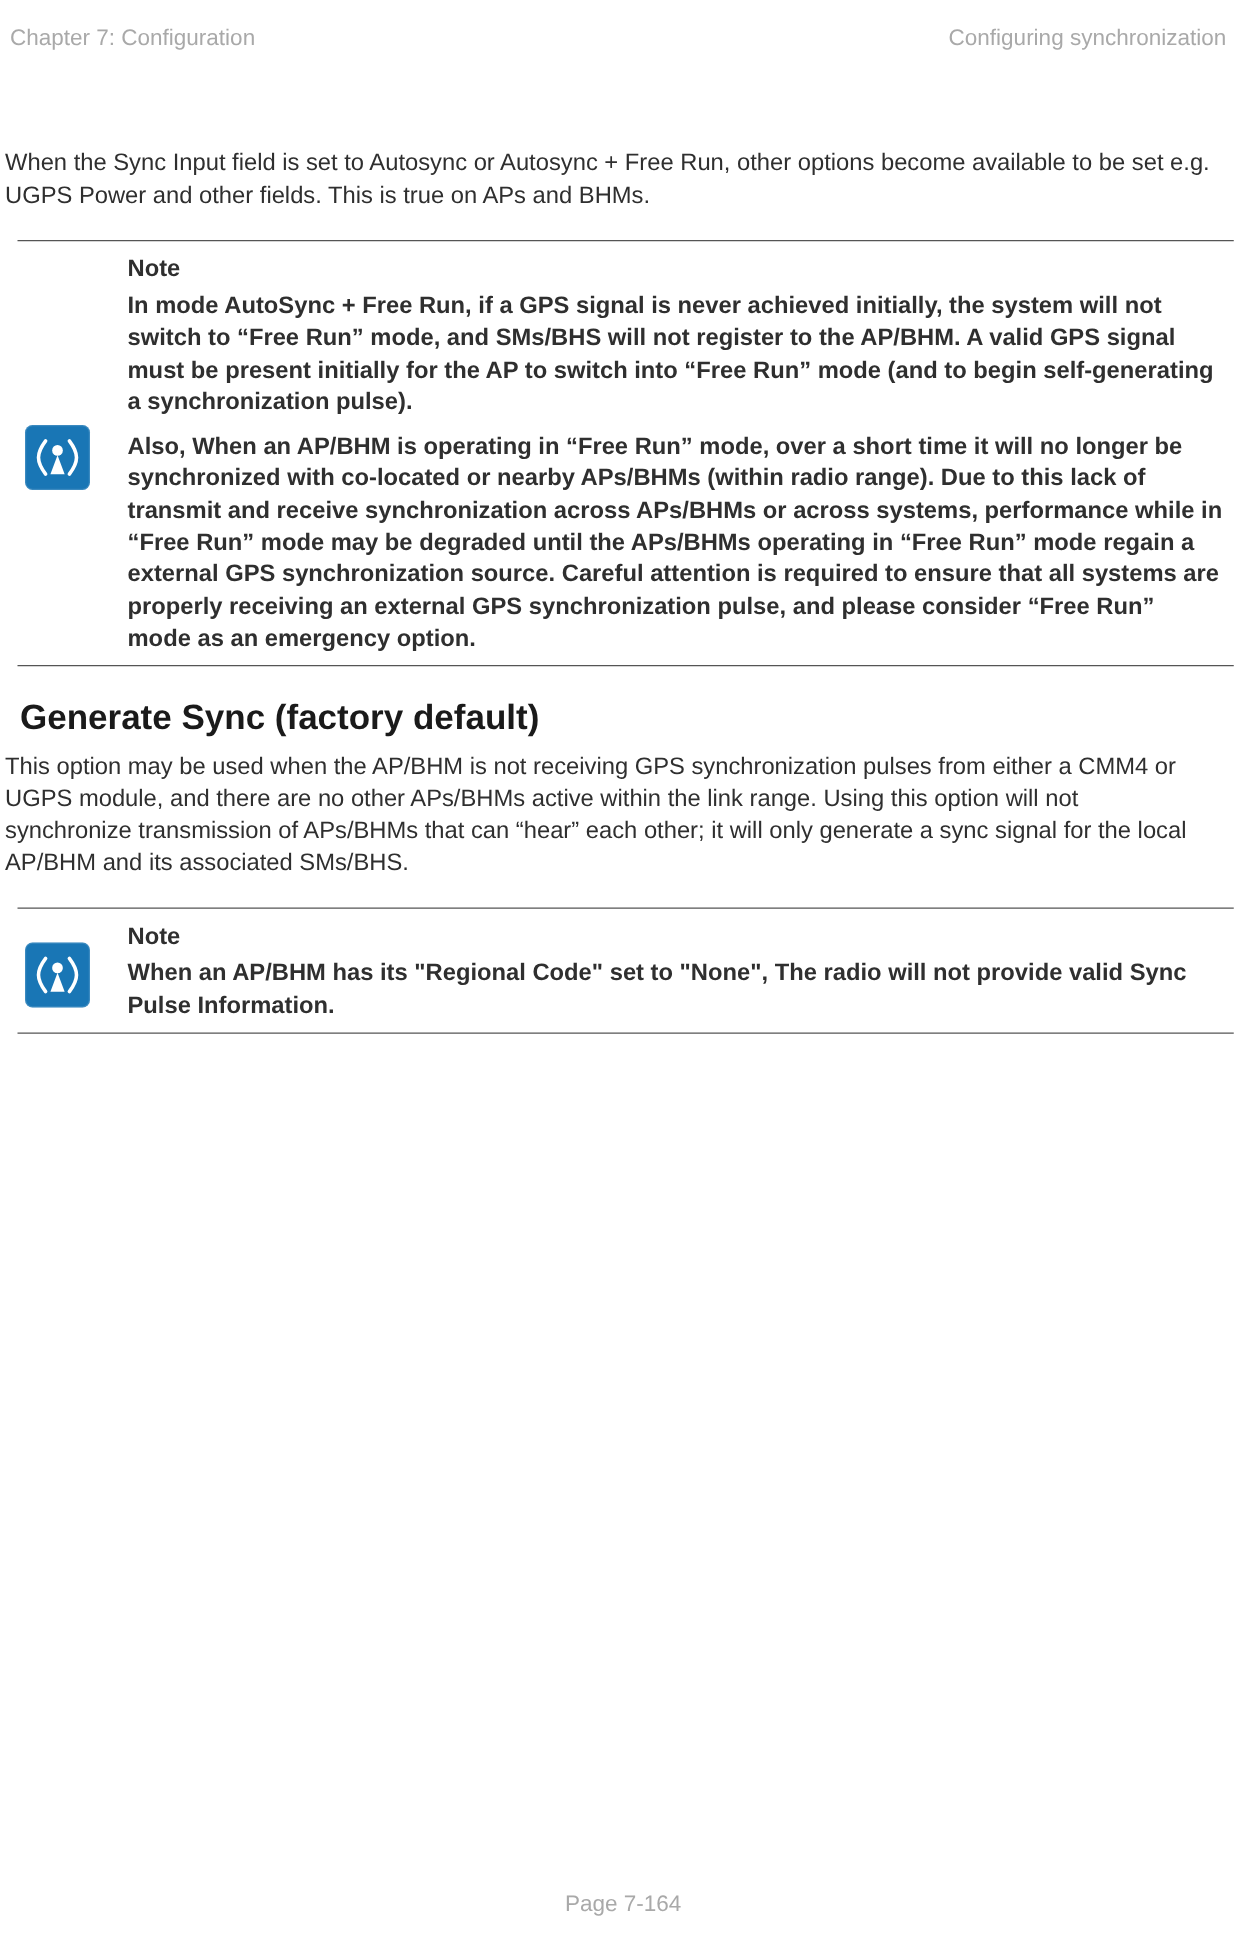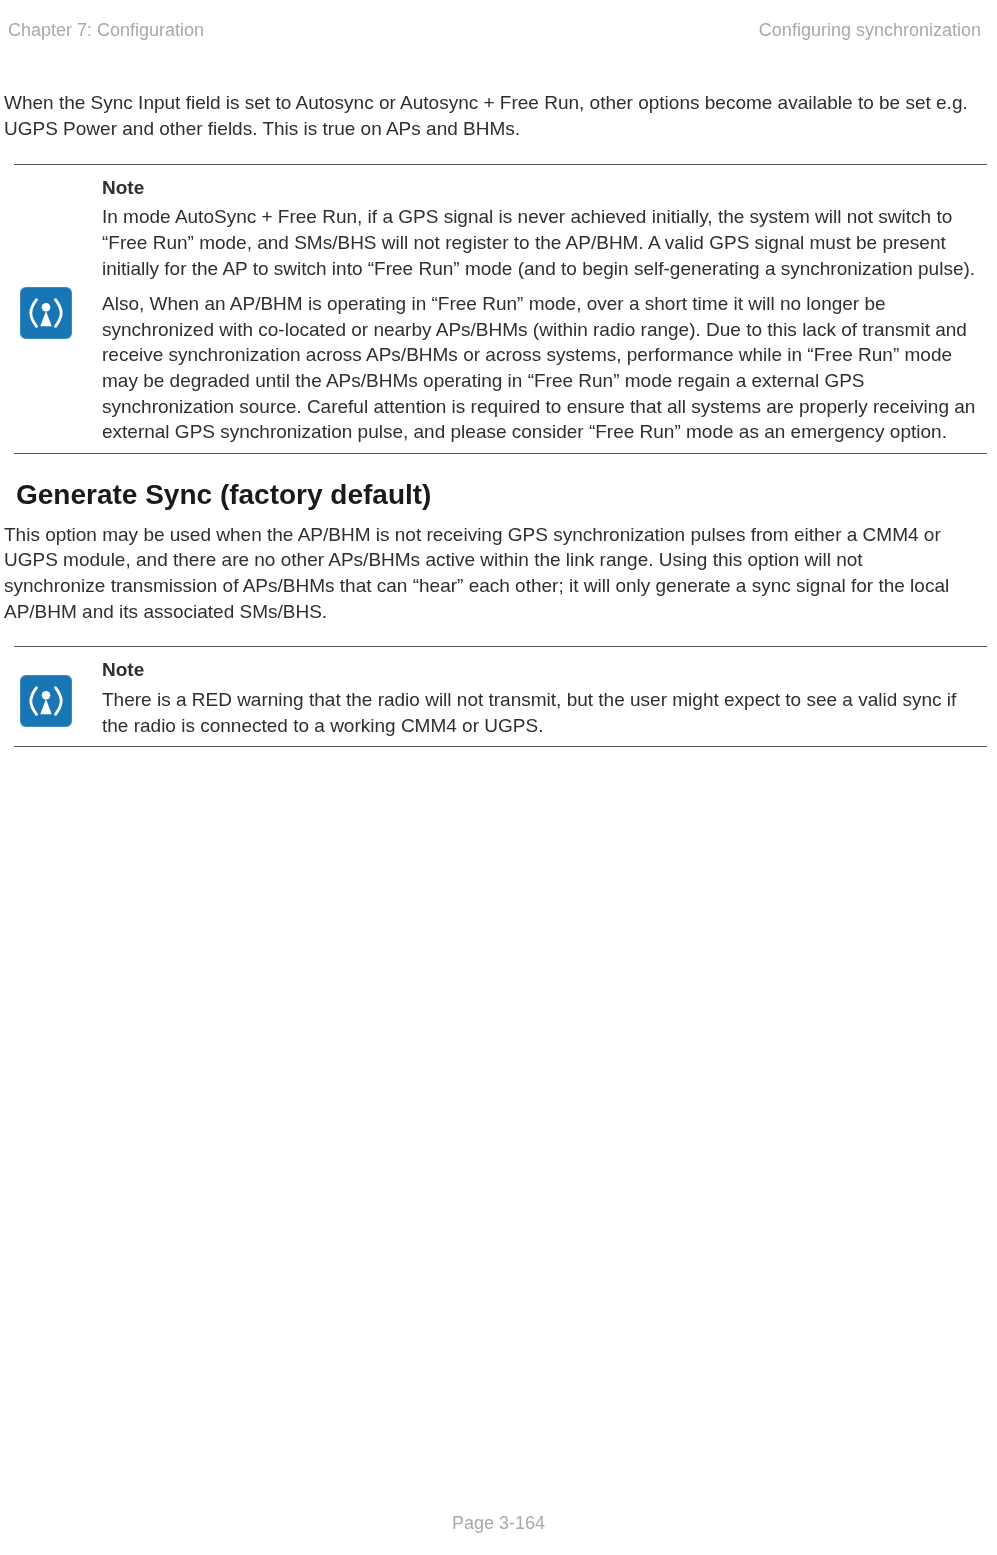--- a/index.html
+++ b/index.html
@@ -11,21 +11,21 @@
     color: #2f2f2f;
     padding: 18px 0 0 0;
     position: relative;
   }
   .header {
     display: flex;
     justify-content: space-between;
     padding: 0 16px 0 8px;
     font-size: 18px;
     color: #a9a9a9;
-    margin-bottom: 48px;
+    margin-bottom: 76px;
   }
   .intro {
     padding: 0 28px 0 4px;
     margin-bottom: 22px;
   }
   .note-table {
     margin: 0 10px 0 14px;
     border-top: 1px solid #555;
     border-bottom: 1px solid #555;
     display: flex;
@@ -52,20 +52,21 @@
   .note-text-cell {
     flex: 1;
     padding-right: 8px;
   }
   .note-heading {
     font-weight: bold;
     margin-bottom: 4px;
   }
   .note-para {
     margin-bottom: 10px;
+    font-weight: bold;
   }
   .note-para:last-child { margin-bottom: 2px; }
   .section-heading {
     font-family: Arial, Helvetica, sans-serif;
     font-weight: bold;
     font-size: 28px;
     color: #1a1a1a;
     padding: 0 16px;
     margin: 22px 0 8px 0;
   }
@@ -120,17 +121,17 @@
       <svg viewBox="0 0 40 40">
         <path d="M10 6 Q4 14 4 20 Q4 26 10 34" stroke="white" stroke-width="3" fill="none" stroke-linecap="round"></path>
         <path d="M30 6 Q36 14 36 20 Q36 26 30 34" stroke="white" stroke-width="3" fill="none" stroke-linecap="round"></path>
         <circle cx="20" cy="14" r="4.5" fill="white"></circle>
         <path d="M20 18 L14 34 L26 34 Z" fill="white"></path>
       </svg>
     </div>
   </div>
   <div class="note-text-cell">
     <p class="note-heading">Note</p>
-    <p class="note-para">There is a RED warning that the radio will not transmit, but the user might expect to see a valid sync if the radio is connected to a working CMM4 or UGPS.</p>
+    <p class="note-para">When an AP/BHM has its "Regional Code" set to "None", The radio will not provide valid Sync Pulse Information.</p>
   </div>
 </div>
 
-<div class="footer">Page 3-164</div>
+<div class="footer">Page 7-164</div>
 
 </body></html>

